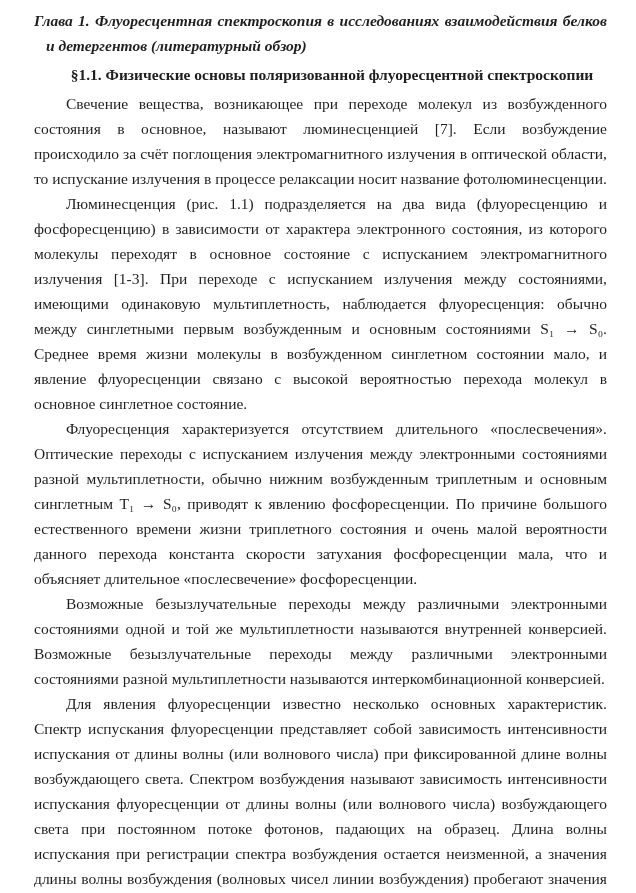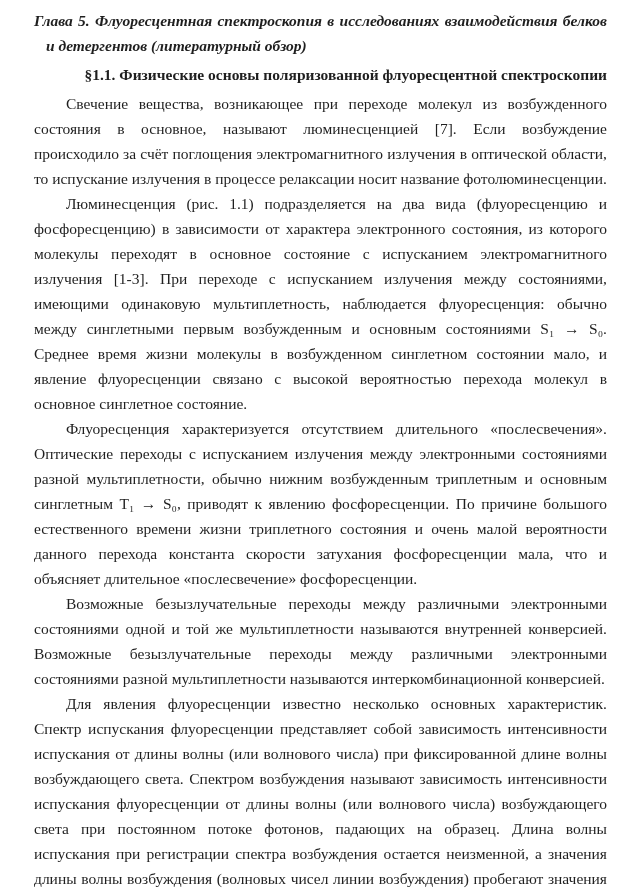--- a/index.html
+++ b/index.html
@@ -28,36 +28,36 @@
     text-align: justify;
     padding-left: 12px;
     text-indent: -12px;
     line-height: 25px;
   }
   .section-heading {
     margin: 4px 0 4px 0;
     font-size: 15.5px;
     font-weight: bold;
     font-style: normal;
-    text-align: right;
+    text-align: center;
     text-indent: 23px;
     line-height: 25px;
   }
   .body-paragraph {
     margin: 0;
     text-align: justify;
     text-indent: 32px;
     line-height: 25px;
   }
 </style>
 </head>
 <body>
 
 <div class="page">
-  <h1 class="chapter-heading">Глава 5. Флуоресцентная спектроскопия в исследованиях взаимодействия белков и детергентов (литературный обзор)</h1>
+  <h1 class="chapter-heading">Глава 1. Флуоресцентная спектроскопия в исследованиях взаимодействия белков и детергентов (литературный обзор)</h1>
 
   <h2 class="section-heading">§1.1. Физические основы поляризованной флуоресцентной спектроскопии</h2>
 
   <p class="body-paragraph">Свечение вещества, возникающее при переходе молекул из возбужденного состояния в основное, называют люминесценцией [7]. Если возбуждение происходило за счёт поглощения электромагнитного излучения в оптической области, то испускание излучения в процессе релаксации носит название фотолюминесценции.</p>
 
   <p class="body-paragraph">Люминесценция (рис. 1.1) подразделяется на два вида (флуоресценцию и фосфоресценцию) в зависимости от характера электронного состояния, из которого молекулы переходят в основное состояние с испусканием электромагнитного излучения [1-3]. При переходе с испусканием излучения между состояниями, имеющими одинаковую мультиплетность, наблюдается флуоресценция: обычно между синглетными первым возбужденным и основным состояниями S₁ → S₀. Среднее время жизни молекулы в возбужденном синглетном состоянии мало, и явление флуоресценции связано с высокой вероятностью перехода молекул в основное синглетное состояние.</p>
 
   <p class="body-paragraph">Флуоресценция характеризуется отсутствием длительного «послесвечения». Оптические переходы с испусканием излучения между электронными состояниями разной мультиплетности, обычно нижним возбужденным триплетным и основным синглетным T₁ → S₀, приводят к явлению фосфоресценции. По причине большого естественного времени жизни триплетного состояния и очень малой вероятности данного перехода константа скорости затухания фосфоресценции мала, что и объясняет длительное «послесвечение» фосфоресценции.</p>
 
   <p class="body-paragraph">Возможные безызлучательные переходы между различными электронными состояниями одной и той же мультиплетности называются внутренней конверсией. Возможные безызлучательные переходы между различными электронными состояниями разной мультиплетности называются интеркомбинационной конверсией.</p>

